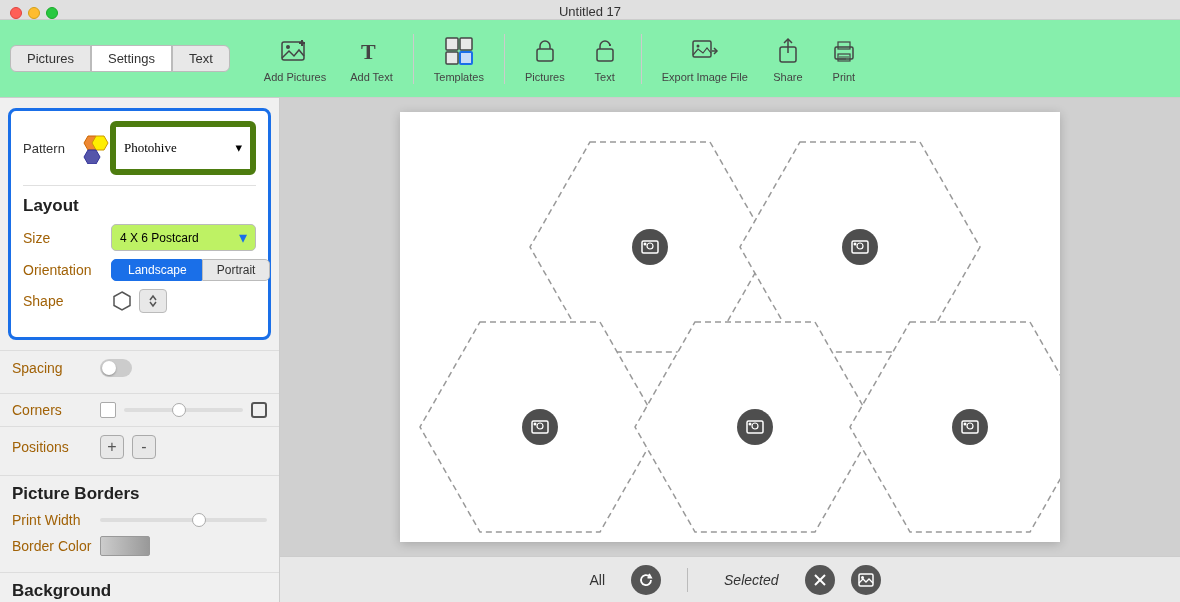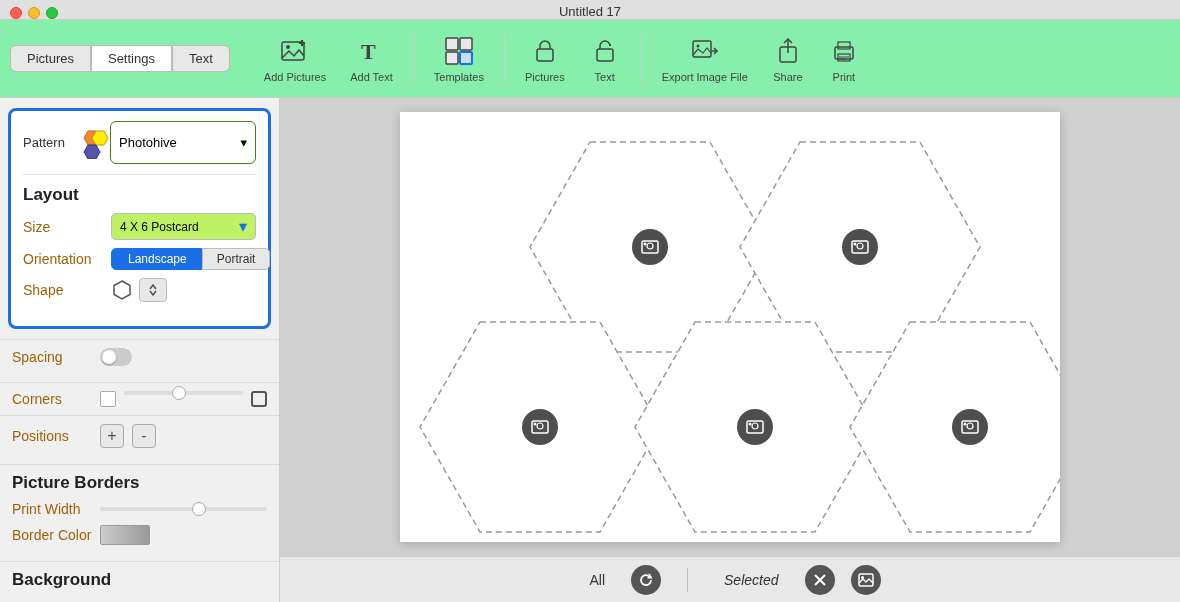--- a/index.html
+++ b/index.html
@@ -115,26 +115,27 @@
       font-size: 13px;
       color: #333;
       font-weight: 500;
       min-width: 55px;
     }
     .pattern-select {
       flex: 1;
       display: flex;
       align-items: center;
       background: #fff;
-      border: 1px solid #4d7c0f;
+      border: 6px solid #4d7c0f;
       border-radius: 6px;
       padding: 13px 8px;
       cursor: pointer;
       justify-content: space-between;
       font-size: 13px;
+      font-family: Liberation Serif, serif;
     }
     .section-divider { height: 1px; background: #e0e0e0; margin: 10px 0; }
     .section-title {
       font-size: 17px; font-weight: 700; color: #222; margin-bottom: 8px;
     }
     .form-row {
       display: flex; align-items: center; margin-bottom: 8px; gap: 8px;
     }
     .form-label {
       font-size: 14px; color: #a16207; min-width: 80px;
@@ -185,21 +186,21 @@
     .shape-control {
       display: flex; align-items: center; gap: 6px;
     }
 
     
     .sidebar-section {
       padding: 8px 12px;
       border-top: 1px solid #ddd;
     }
     .corners-row {
-      display: flex; gap: 8px;
+      display: flex; align-items: center; gap: 8px;
     }
     .corner-checkbox {
       width: 16px; height: 16px; border: 1px solid #aaa; background: #fff; border-radius: 2px;
     }
     .slider-track {
       flex: 1; height: 4px; background: #ddd; border-radius: 2px; position: relative;
     }
     .slider-thumb {
       width: 14px; height: 14px; background: #fff; border: 1px solid #aaa;
       border-radius: 50%; position: absolute; top: -5px; left: 40%;

